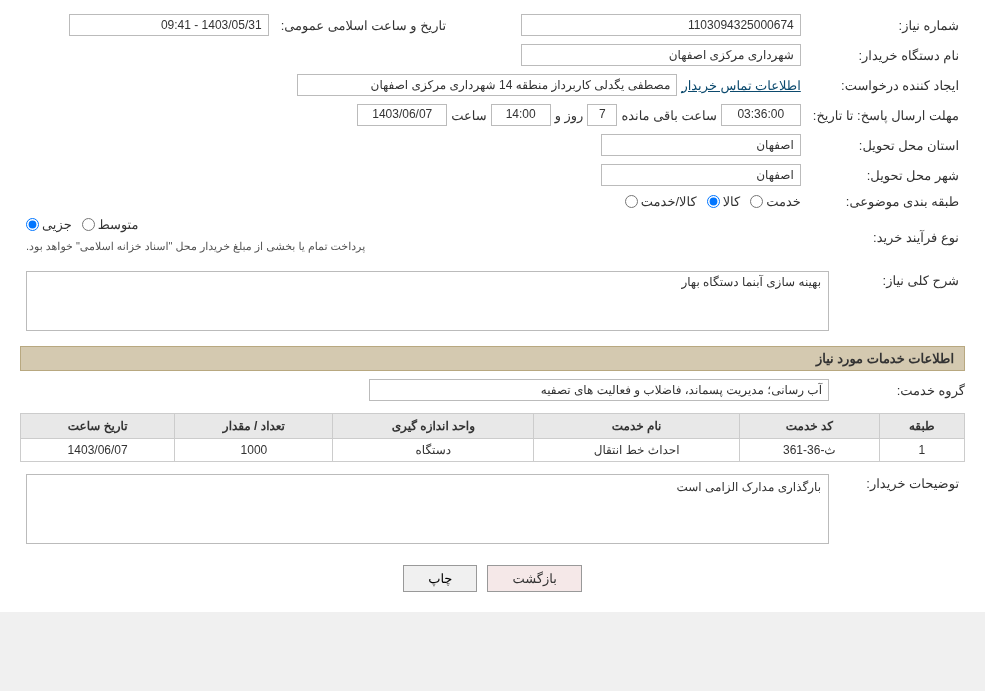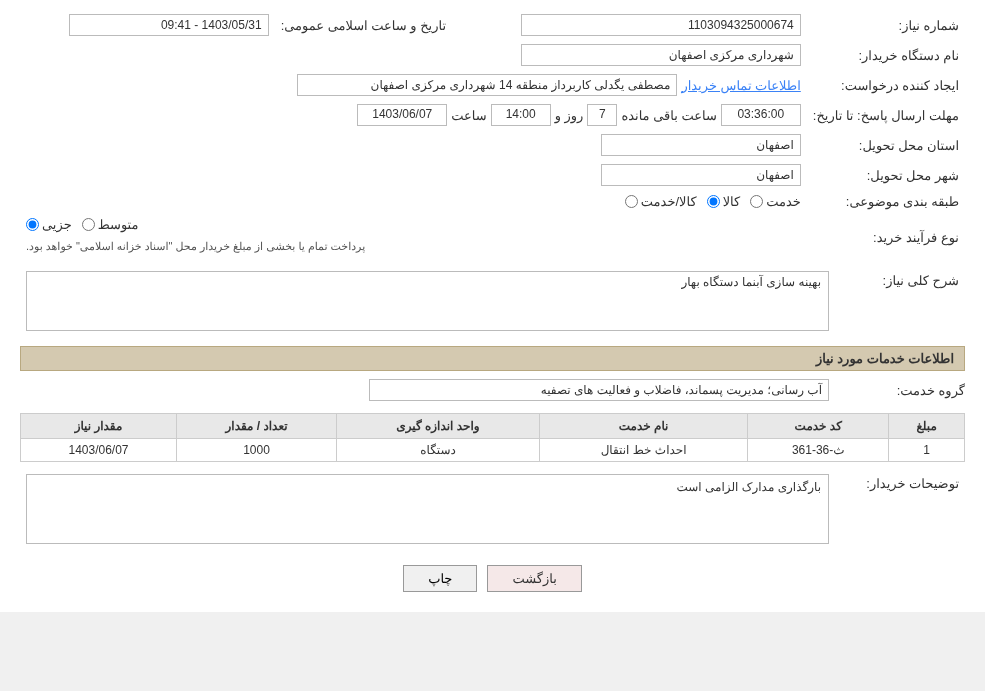--- a/index.html
+++ b/index.html
@@ -49,21 +49,21 @@
       border: 1px solid #bbb;
       background: #fff;
       padding: 3px 6px;
       font-size: 12px;
       font-family: Tahoma, Arial, sans-serif;
       direction: rtl;
       text-align: right;
       min-height: 22px;
     }
     .input-wide { width: 280px; }
-    .link-blue { color: #3b82f6; text-decoration: underline; cursor: pointer; }
+    .link-blue { color: #0c4a6e; text-decoration: underline; cursor: pointer; }
     .radio-group {
       display: flex;
       gap: 10px;
       direction: rtl;
       align-items: center;
     }
     .radio-item {
       display: flex;
       align-items: center;
       gap: 3px;
@@ -278,26 +278,26 @@
     <div class="section-info-label">اطلاعات خدمات مورد نیاز</div>
 
     <div class="service-group-row">
       <span class="label-cell" style="width:130px;">گروه خدمت:</span>
       <span class="input-box" style="display:inline-block;width:460px;">آب رسانی؛ مدیریت پسماند، فاضلاب و فعالیت های تصفیه</span>
     </div>
 
     <table class="data-table" style="margin-top:8px;">
       <thead>
         <tr>
-          <th>مبلغ</th>
+          <th>طبقه</th>
           <th>کد خدمت</th>
           <th>نام خدمت</th>
           <th>واحد اندازه گیری</th>
           <th>تعداد / مقدار</th>
-          <th>مقدار نیاز</th>
+          <th>تاریخ ساعت</th>
         </tr>
       </thead>
       <tbody id="services-tbody">
       <tr>
             <td>1</td>
             <td>ث-36-361</td>
             <td>احداث خط انتقال</td>
             <td>دستگاه</td>
             <td>1000</td>
             <td>1403/06/07</td>

